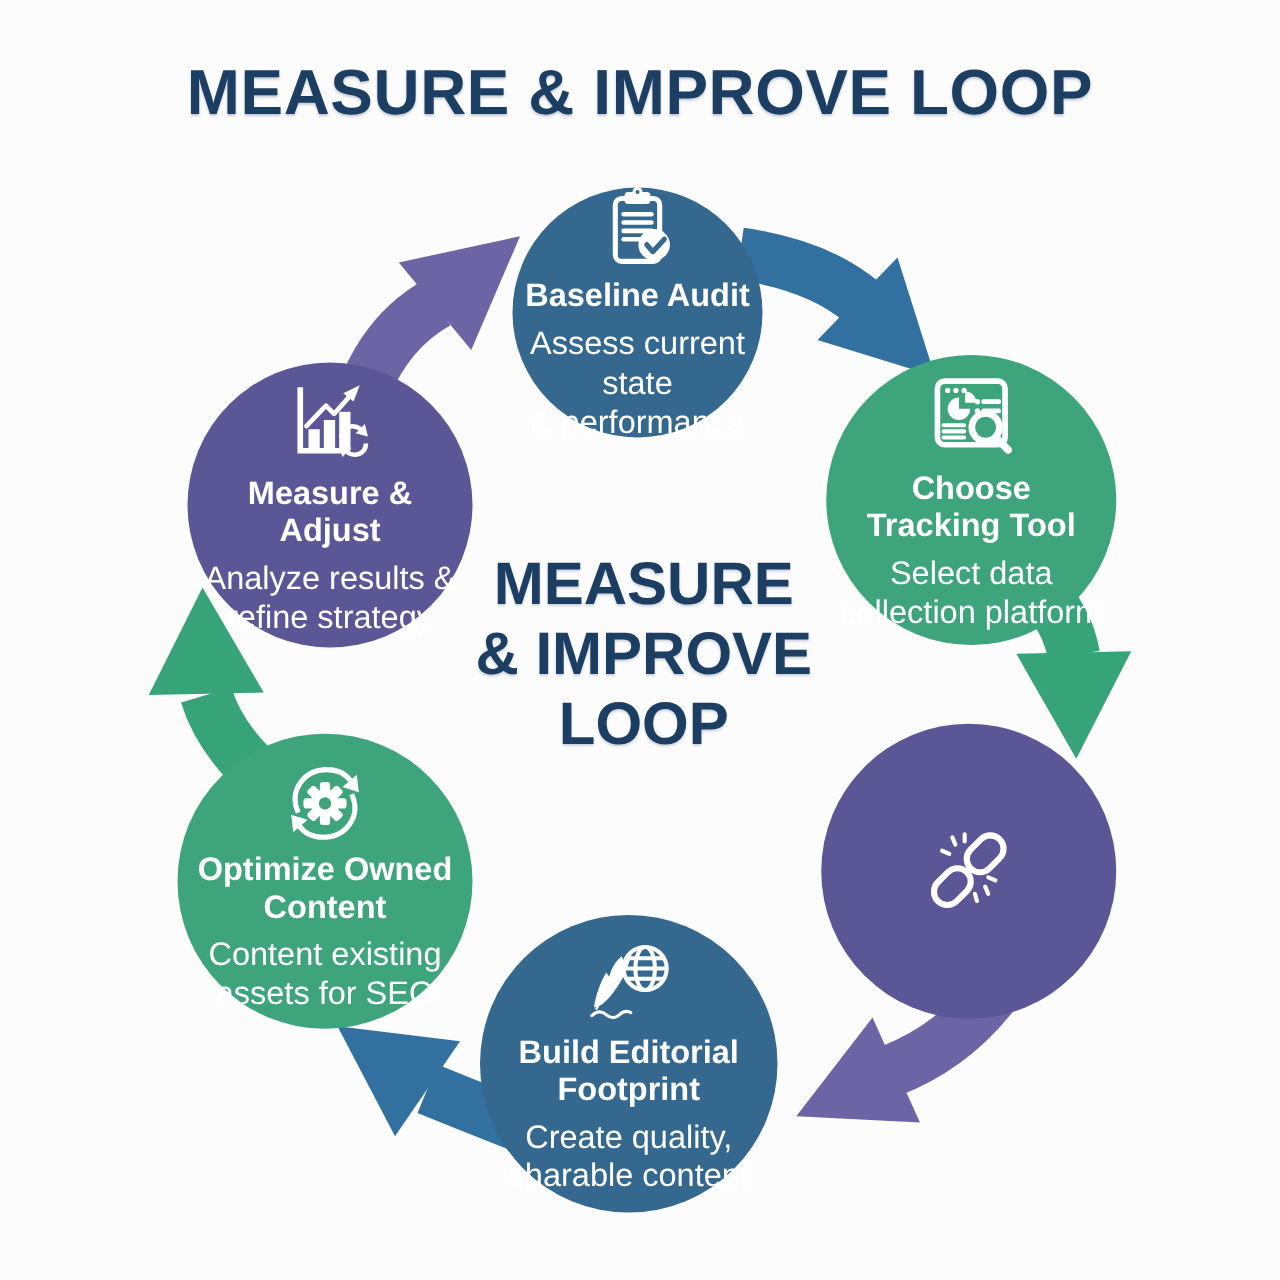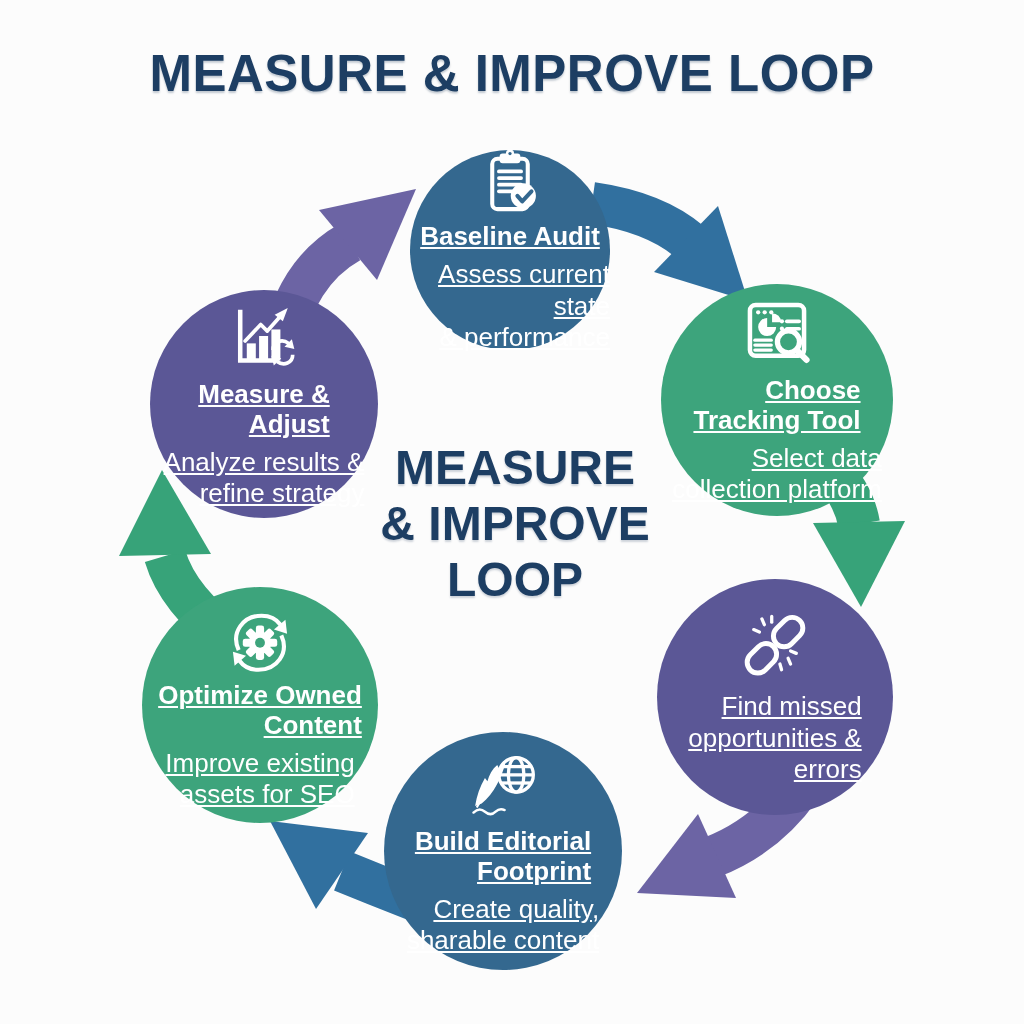--- a/index.html
+++ b/index.html
@@ -14,22 +14,22 @@
     text-shadow:0 2px 2px rgba(25,50,85,.25);margin:0;z-index:3;
   }
   .center-label{
     position:absolute;left:330px;top:440px;width:370px;text-align:center;
     font-size:48px;font-weight:bold;color:#1d3e63;line-height:1.17;
     white-space:pre-line;text-shadow:0 2px 2px rgba(25,50,85,.2);z-index:2;
   }
   .arrows{position:absolute;left:0;top:0;z-index:1;}
   .node{
     position:absolute;border-radius:50%;display:flex;flex-direction:column;
-    align-items:center;justify-content:center;color:#fff;text-align:right;
-    z-index:2;padding:0;text-decoration:underline;
+    align-items:center;justify-content:center;color:#fff;text-align:center;
+    z-index:2;padding:0;
   }
   .c-blue{background:#34688f}
   .c-green{background:#3da47c}
   .c-purple{background:#5b5796}
   .n-baseline{left:410px;top:150px;width:200px;height:200px;}
   .n-choose{left:661px;top:284px;width:232px;height:232px;}
   .n-identify{left:657px;top:579px;width:236px;height:236px;}
   .n-build{left:384px;top:732px;width:238px;height:238px;}
   .n-optimize{left:142px;top:587px;width:236px;height:236px;}
   .n-measure{left:150px;top:290px;width:228px;height:228px;}
@@ -138,23 +138,20 @@
       </g>
       <g stroke="#fff" stroke-width="4" stroke-linecap="round">
         <line x1="34" y1="13" x2="37" y2="20"></line>
         <line x1="24" y1="26" x2="31" y2="29"></line>
         <line x1="46" y1="10" x2="46" y2="17"></line>
         <line x1="66" y1="61" x2="69" y2="68"></line>
         <line x1="69" y1="52" x2="76" y2="55"></line>
         <line x1="56" y1="68" x2="58" y2="75"></line>
       </g>
     </svg>
-    <div class="node-sub">Find missed
-opportunities &amp;
-errors</div>
   </div>
 
   <div class="node c-blue n-build">
     <svg class="icon" viewBox="0 0 100 92">
       <g fill="none" stroke="#fff" stroke-width="4">
         <circle cx="66" cy="36" r="21"></circle>
         <ellipse cx="66" cy="36" rx="9.5" ry="21"></ellipse>
         <line x1="45" y1="36" x2="87" y2="36"></line>
         <line x1="48" y1="26" x2="84" y2="26"></line>
         <line x1="48" y1="46" x2="84" y2="46"></line>
@@ -179,21 +176,21 @@
       </g>
       <circle cx="50" cy="53" r="13.5" fill="#fff"></circle>
       <circle cx="50" cy="53" r="6" fill="#3da47c"></circle>
       <path d="M24 62 C 14 40 30 20 52 20 C 62 20 70 24 75 31" fill="none" stroke="#fff" stroke-width="5"></path>
       <polygon points="83,42 81,25 67,37" fill="#fff"></polygon>
       <path d="M76 44 C 86 66 70 86 48 86 C 38 86 30 82 25 75" fill="none" stroke="#fff" stroke-width="5"></path>
       <polygon points="17,64 19,81 33,69" fill="#fff"></polygon>
     </svg>
     <div class="node-title">Optimize Owned
 Content</div>
-    <div class="node-sub">Improve existing
+    <div class="node-sub">Content existing
 assets for SEO</div>
   </div>
 
   <div class="node c-purple n-measure">
     <svg class="icon" viewBox="0 0 100 92">
       <path d="M21 14 V76 H64" fill="none" stroke="#fff" stroke-width="5.5"></path>
       <g fill="#fff">
         <rect x="29" y="55" width="11" height="21"></rect>
         <rect x="44" y="46" width="11" height="30"></rect>
         <rect x="59" y="38" width="11" height="38"></rect>

